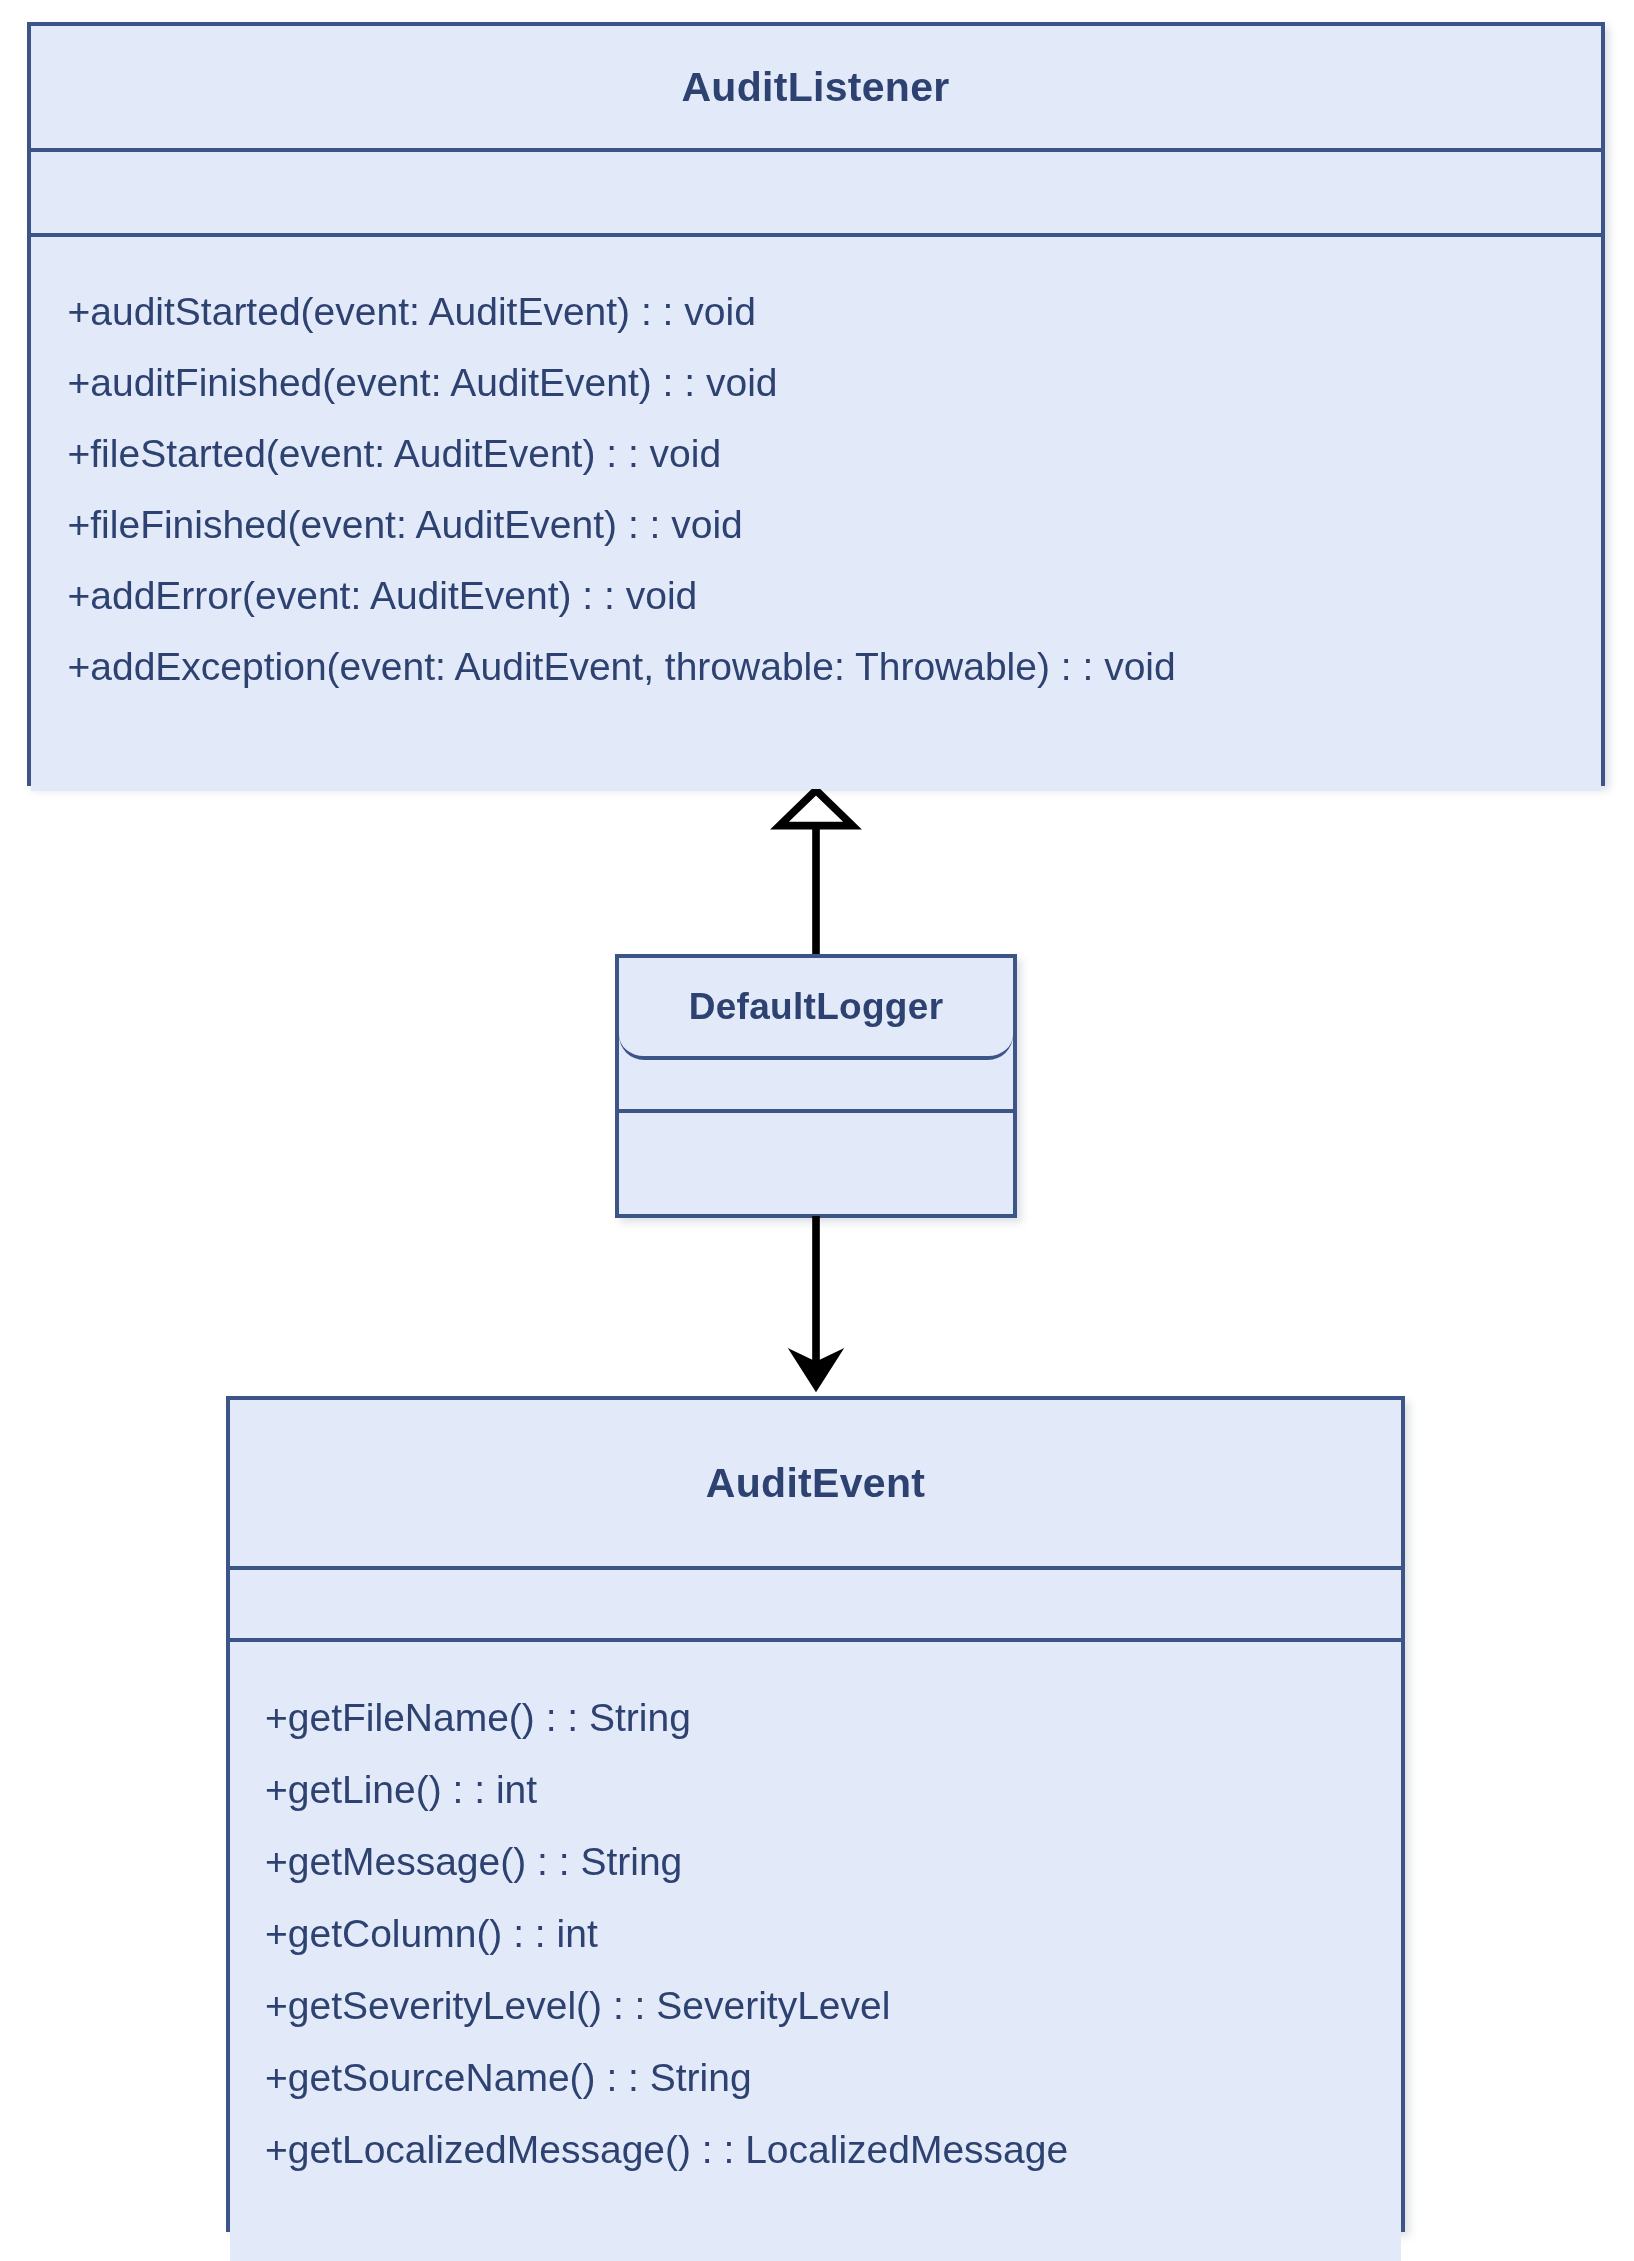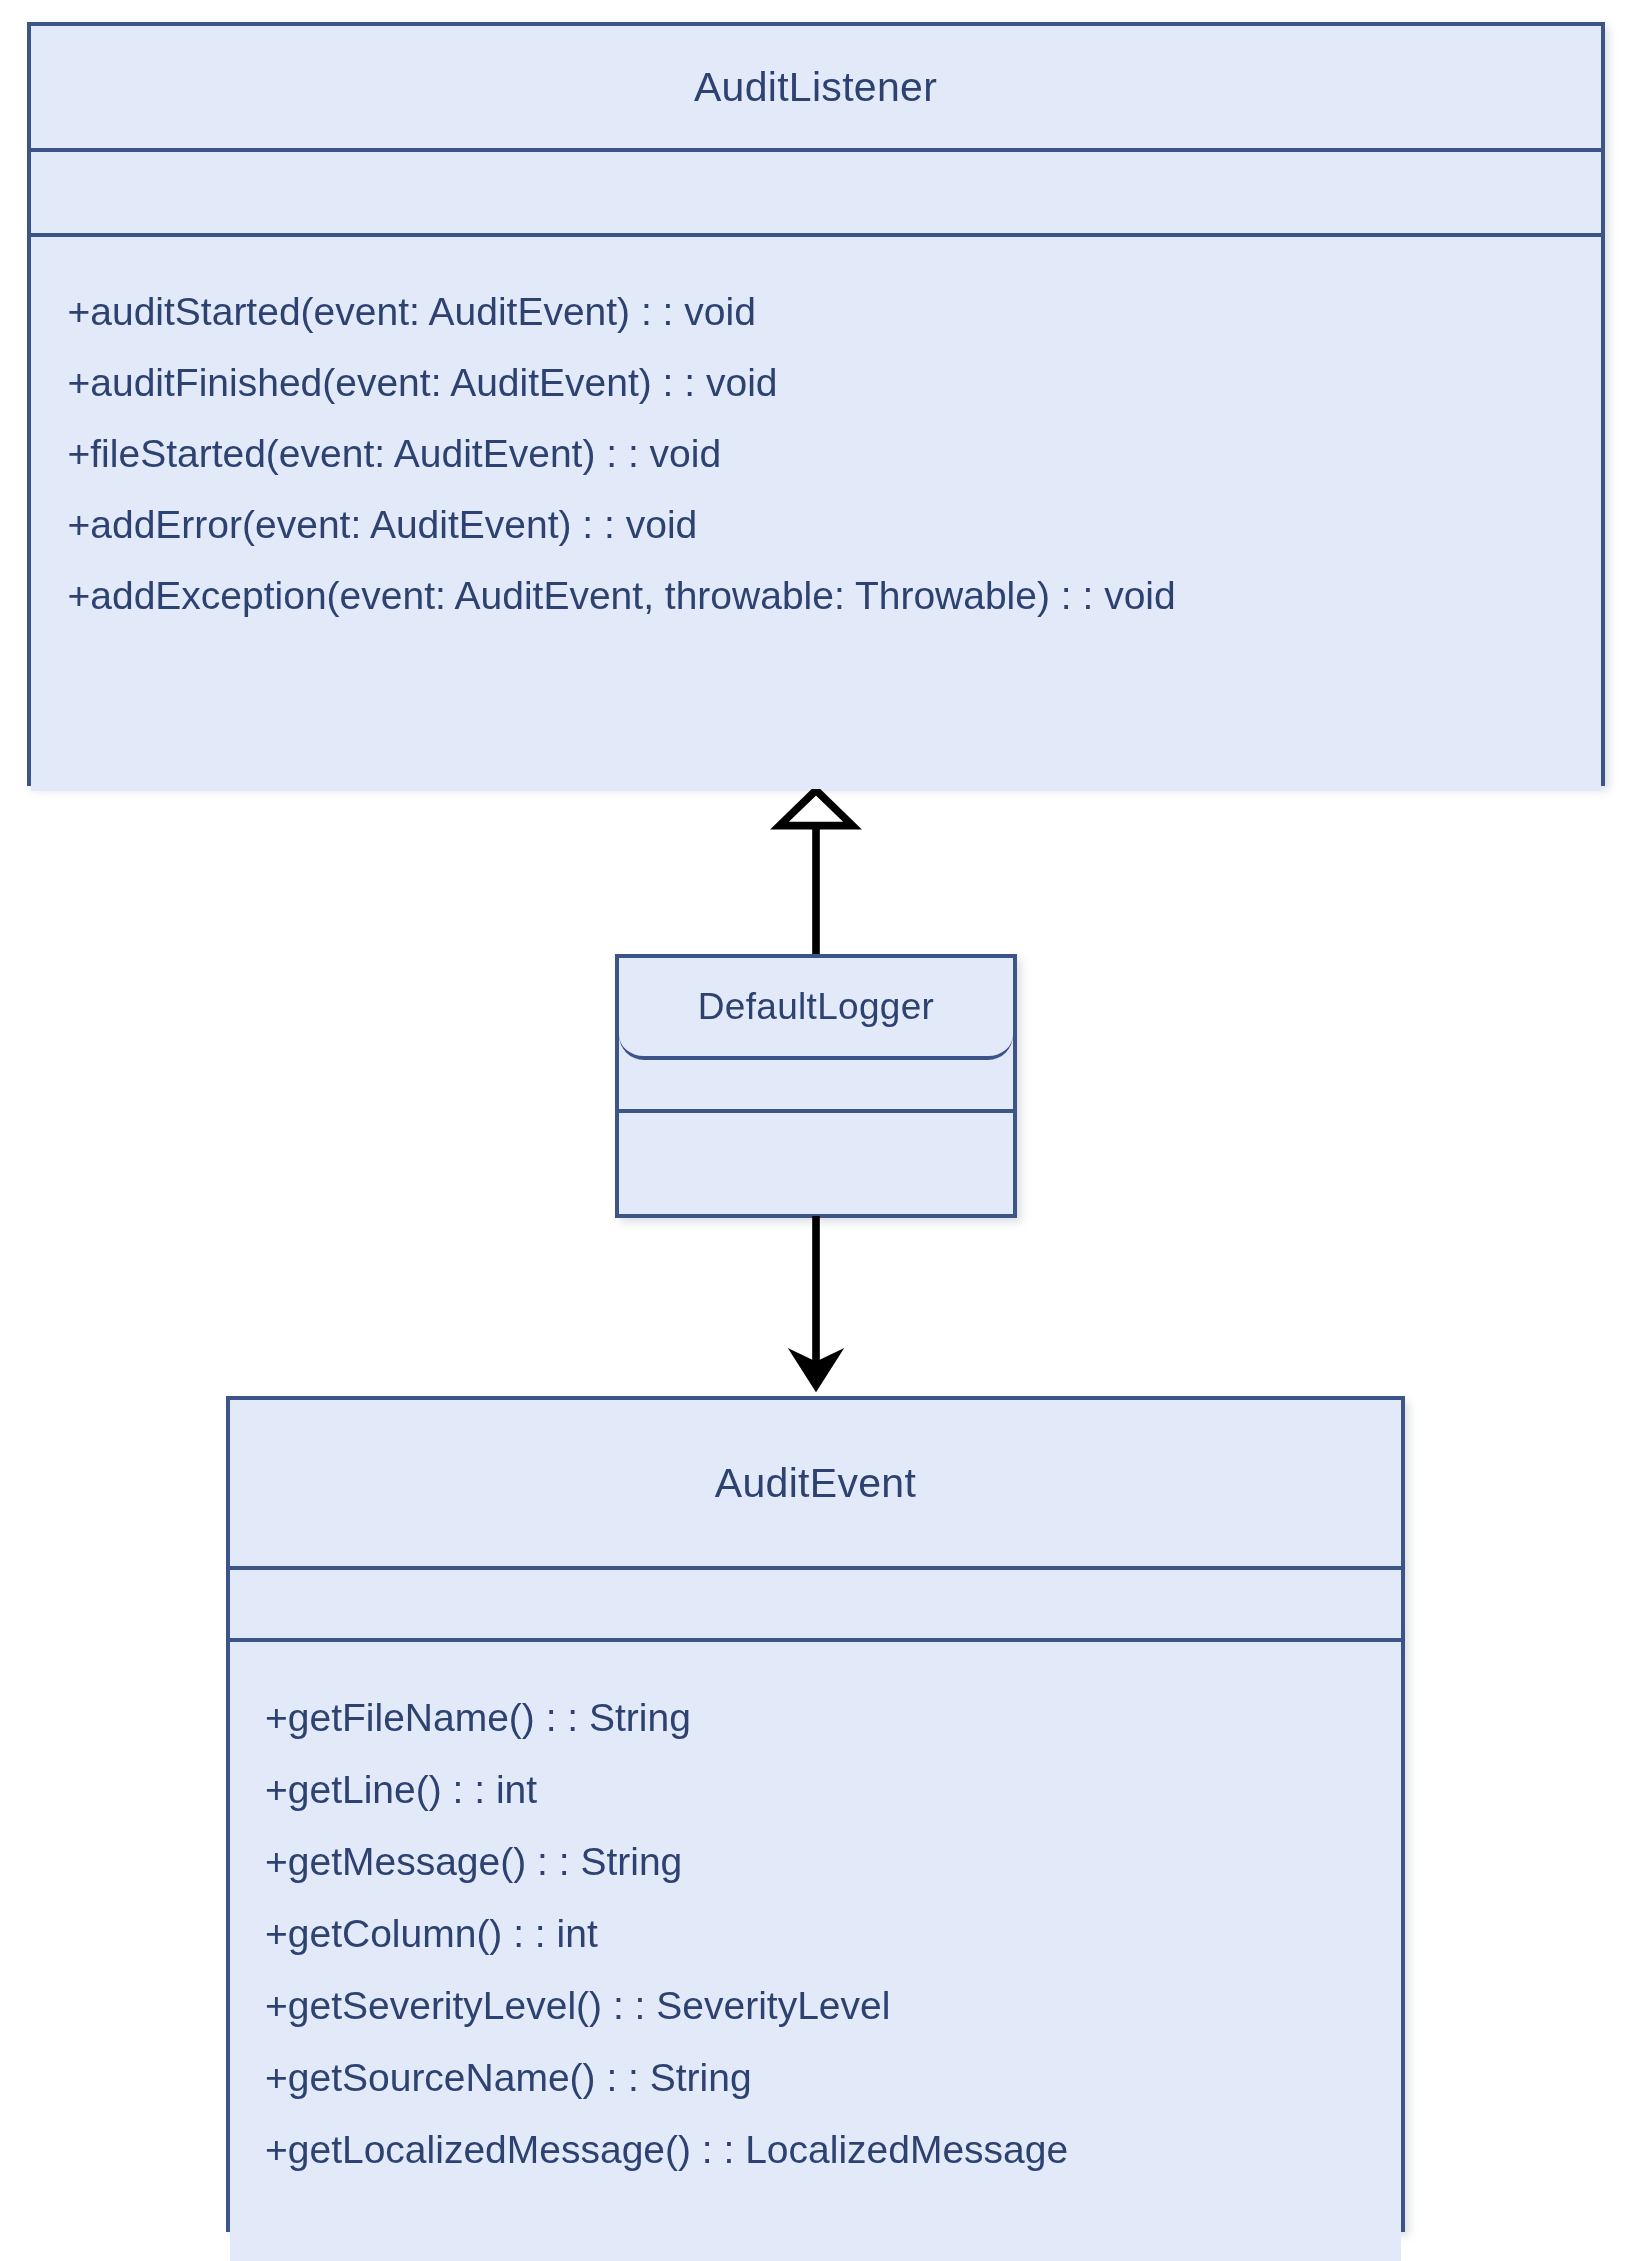--- a/index.html
+++ b/index.html
@@ -39,21 +39,21 @@
   }
 
   .uml-compartment.divider-below {
     border-bottom: 4.1px solid #3d5489;
   }
 
   .uml-title {
     display: flex;
     align-items: center;
     justify-content: center;
-    font-weight: normal;
+    font-weight: bold;
     color: #2e4272;
     letter-spacing: 0.3px;
     text-align: center;
   }
 
   .uml-members {
     padding: 25px 0 25px 0;
     color: #2e4272;
     margin-top: 14px;
   }
@@ -156,20 +156,21 @@
 
 <div id="diagram-canvas">
 
   <div class="uml-class" id="class-audit-listener">
     <div class="uml-compartment uml-title divider-below">AuditListener</div>
     <div class="uml-compartment empty-attrs divider-below"></div>
     <div class="uml-compartment uml-members">
       <div class="uml-member">+auditStarted(event: AuditEvent) : : void</div>
       <div class="uml-member">+auditFinished(event: AuditEvent) : : void</div>
       <div class="uml-member">+fileStarted(event: AuditEvent) : : void</div>
+      <div class="uml-member">+fileFinished(event: AuditEvent) : : void</div>
       <div class="uml-member">+addError(event: AuditEvent) : : void</div>
       <div class="uml-member">+addException(event: AuditEvent, throwable: Throwable) : : void</div>
     </div>
   </div>
 
   <svg class="connector" id="connector-generalization" viewBox="0 0 170 290" preserveAspectRatio="none">
     <line x1="85" y1="290" x2="85" y2="58" stroke="#000000" stroke-width="13"></line>
     <polygon points="85,2 147,62 23,62" fill="#ffffff" stroke="#000000" stroke-width="13" stroke-linejoin="miter"></polygon>
   </svg>
 

